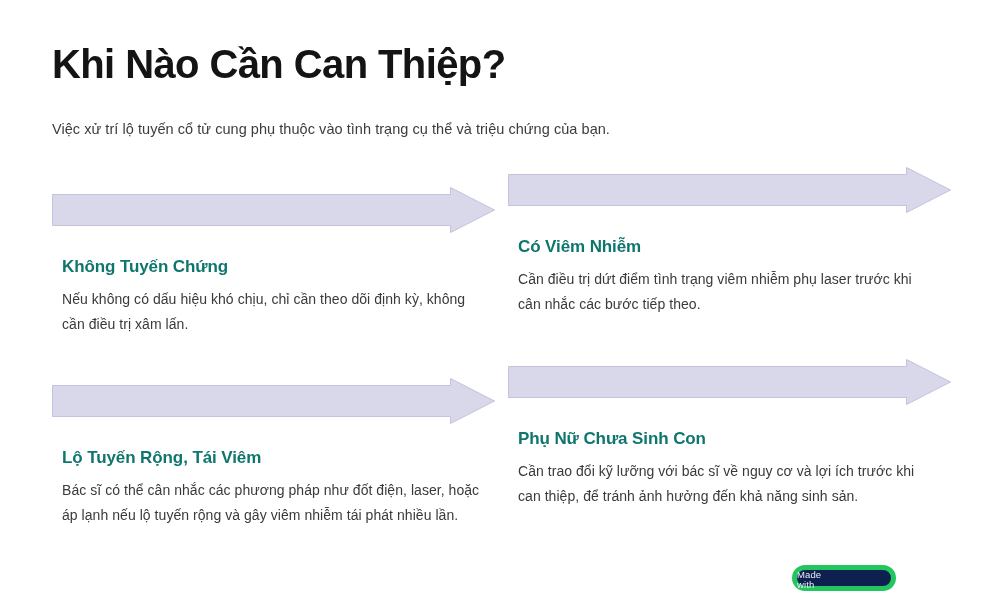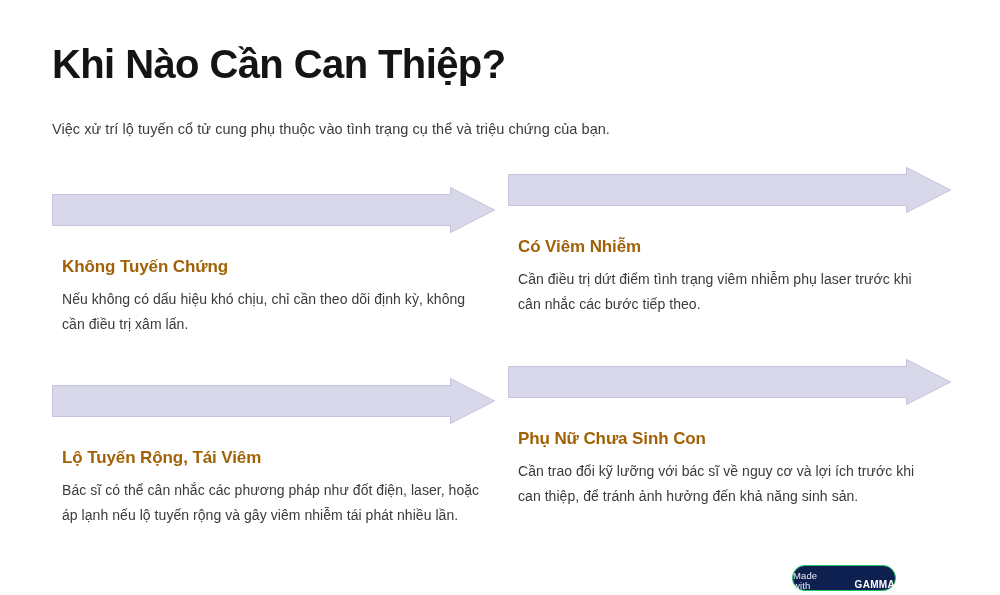--- a/index.html
+++ b/index.html
@@ -93,21 +93,21 @@
 
   
   .card-body {
     padding: 0 0 0 10px;
   }
 
   .card-heading {
     font-size: 17px;
     line-height: 24px;
     font-weight: 700;
-    color: #a16207;
+    color: #0f766e;
     letter-spacing: -0.1px;
     margin-top: 22px;
     white-space: nowrap;
   }
 
   .card-text {
     font-size: 14px;
     line-height: 25px;
     font-weight: 400;
     color: #3a3a3a;
@@ -118,23 +118,23 @@
 
   
   .gamma-badge {
     position: absolute;
     right: 8px;
     bottom: 4px;
     width: 104px;
     height: 26px;
     border-radius: 13px;
     background: #0e2050;
-    border: 1px solid #22c55e;
+    border: 5px solid #22c55e;
     display: flex;
-    align-items: flex-end;
+    align-items: flex-start;
     justify-content: center;
     gap: 20px;
     text-decoration: none;
     cursor: pointer;
   }
   .gamma-made {
     font-size: 9.5px;
     font-weight: 400;
     color: #e9ecf5;
     letter-spacing: 0.1px;

